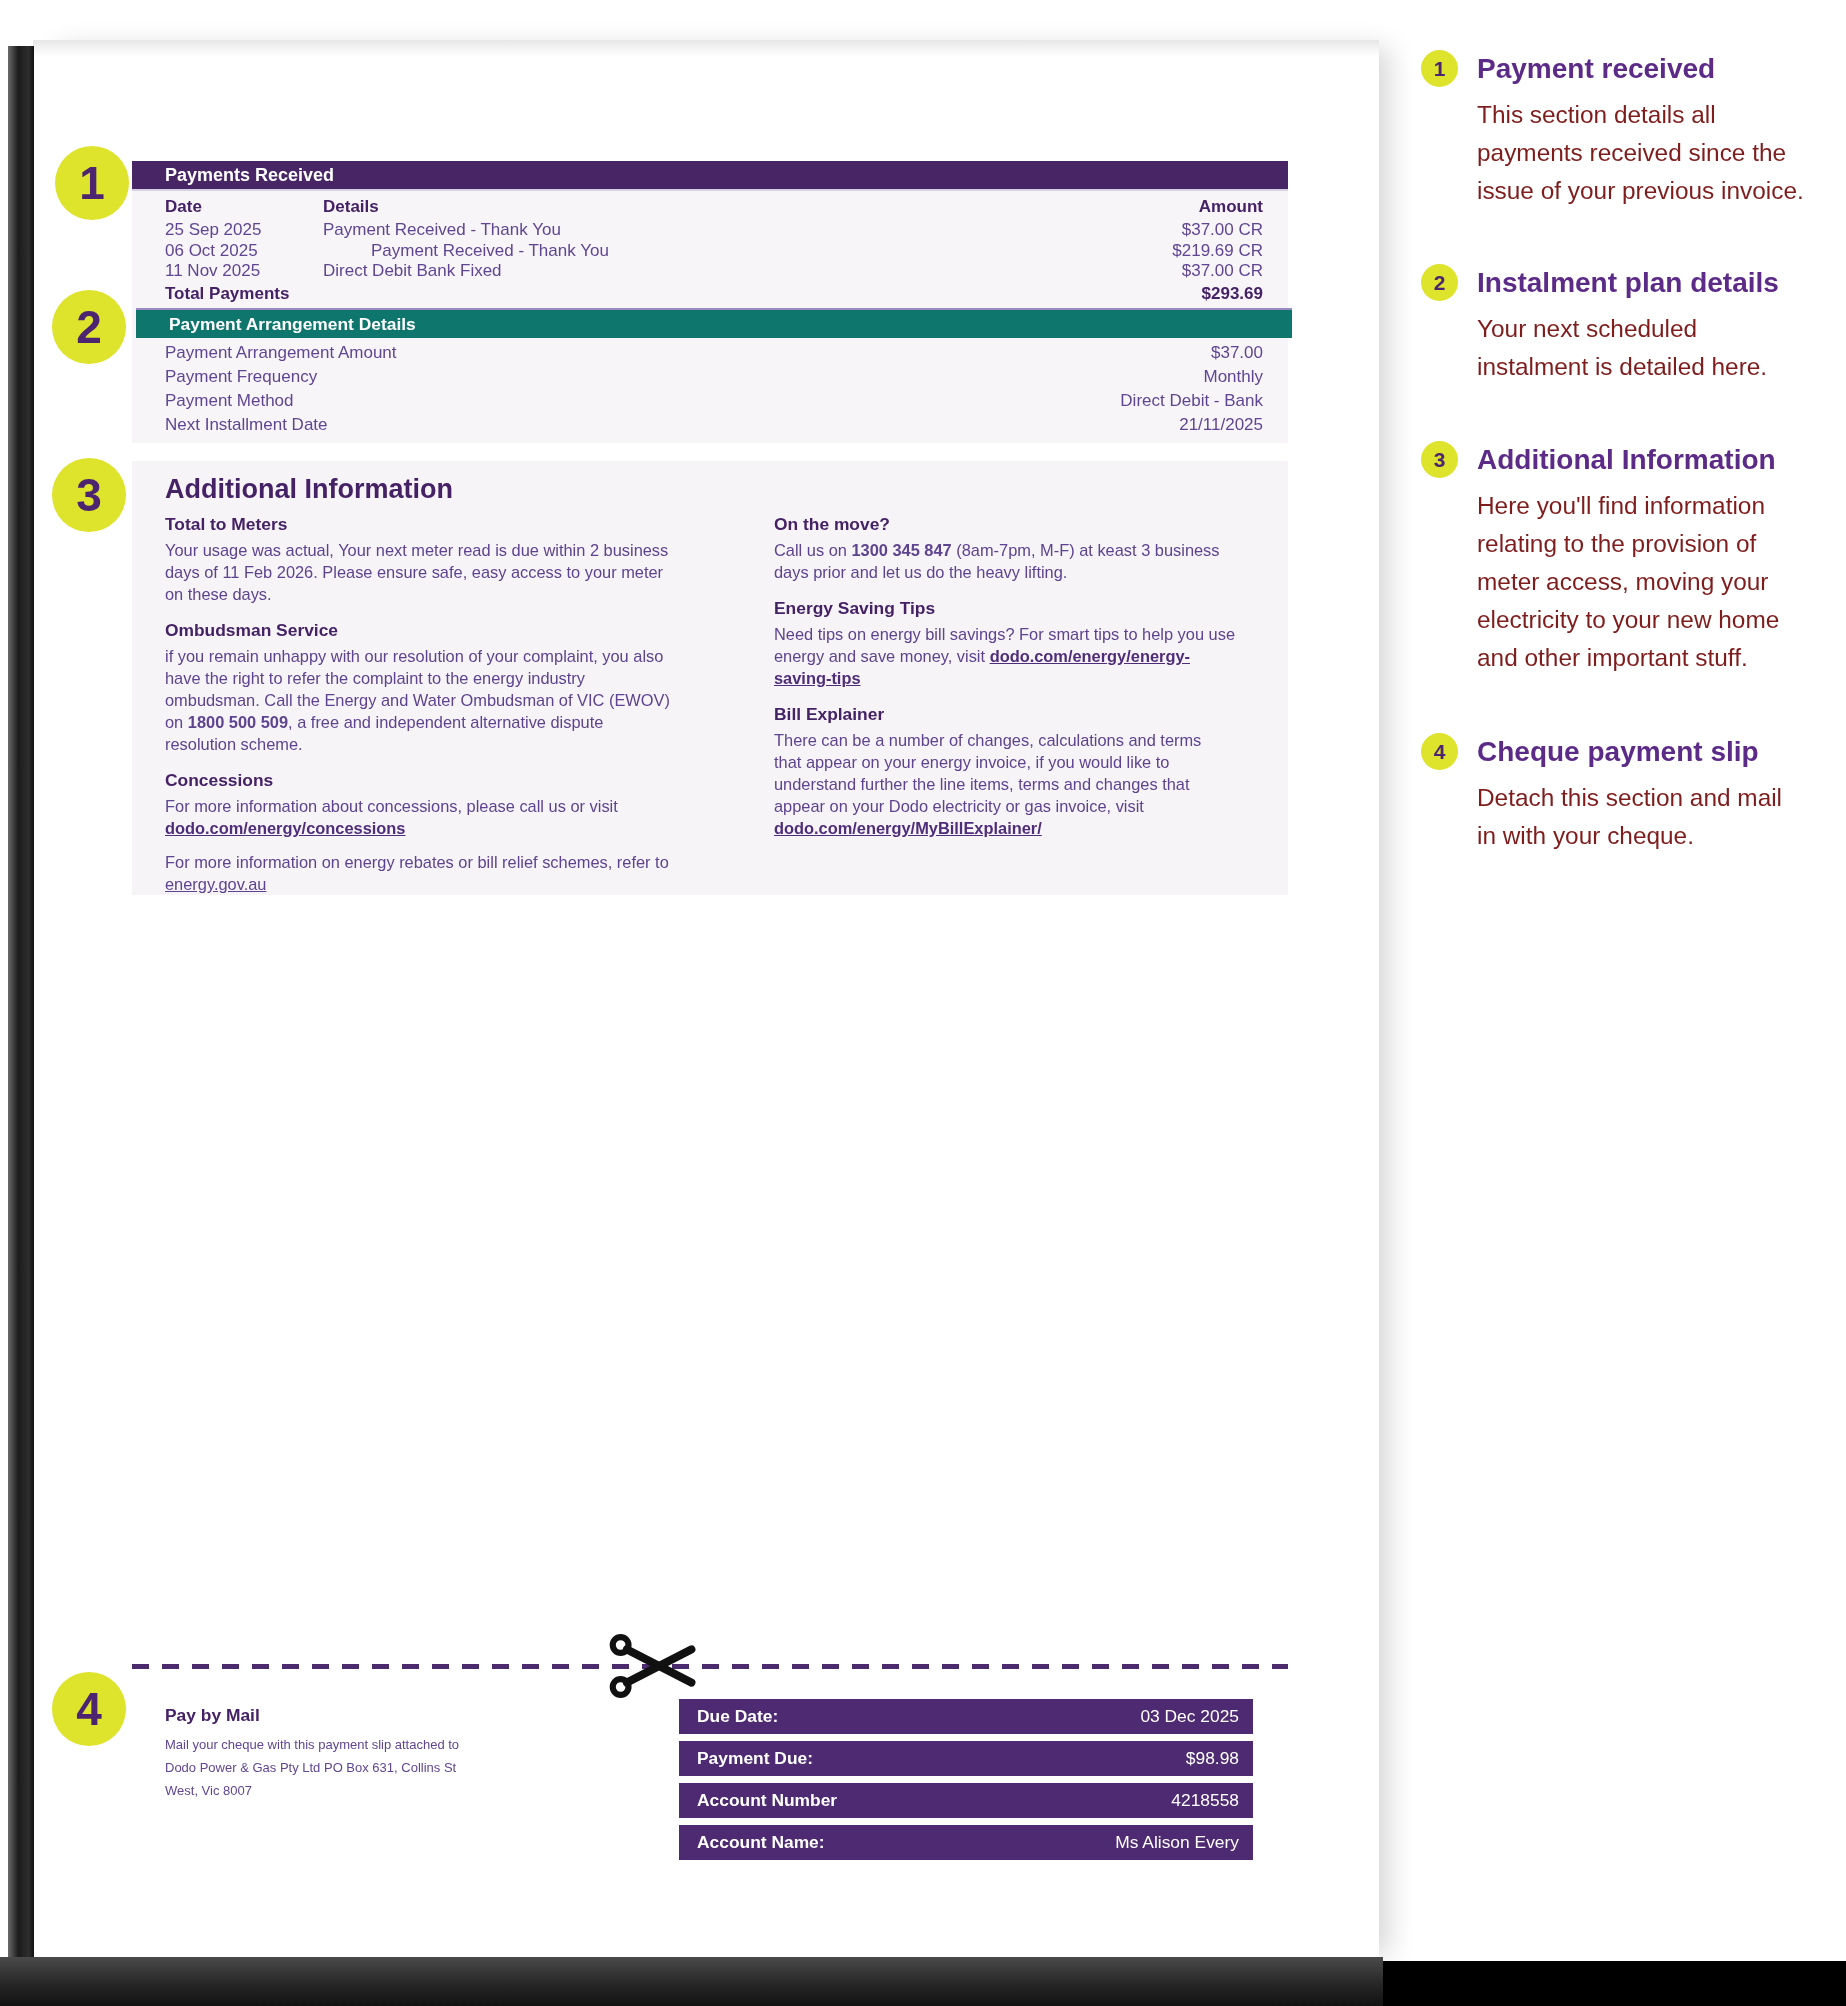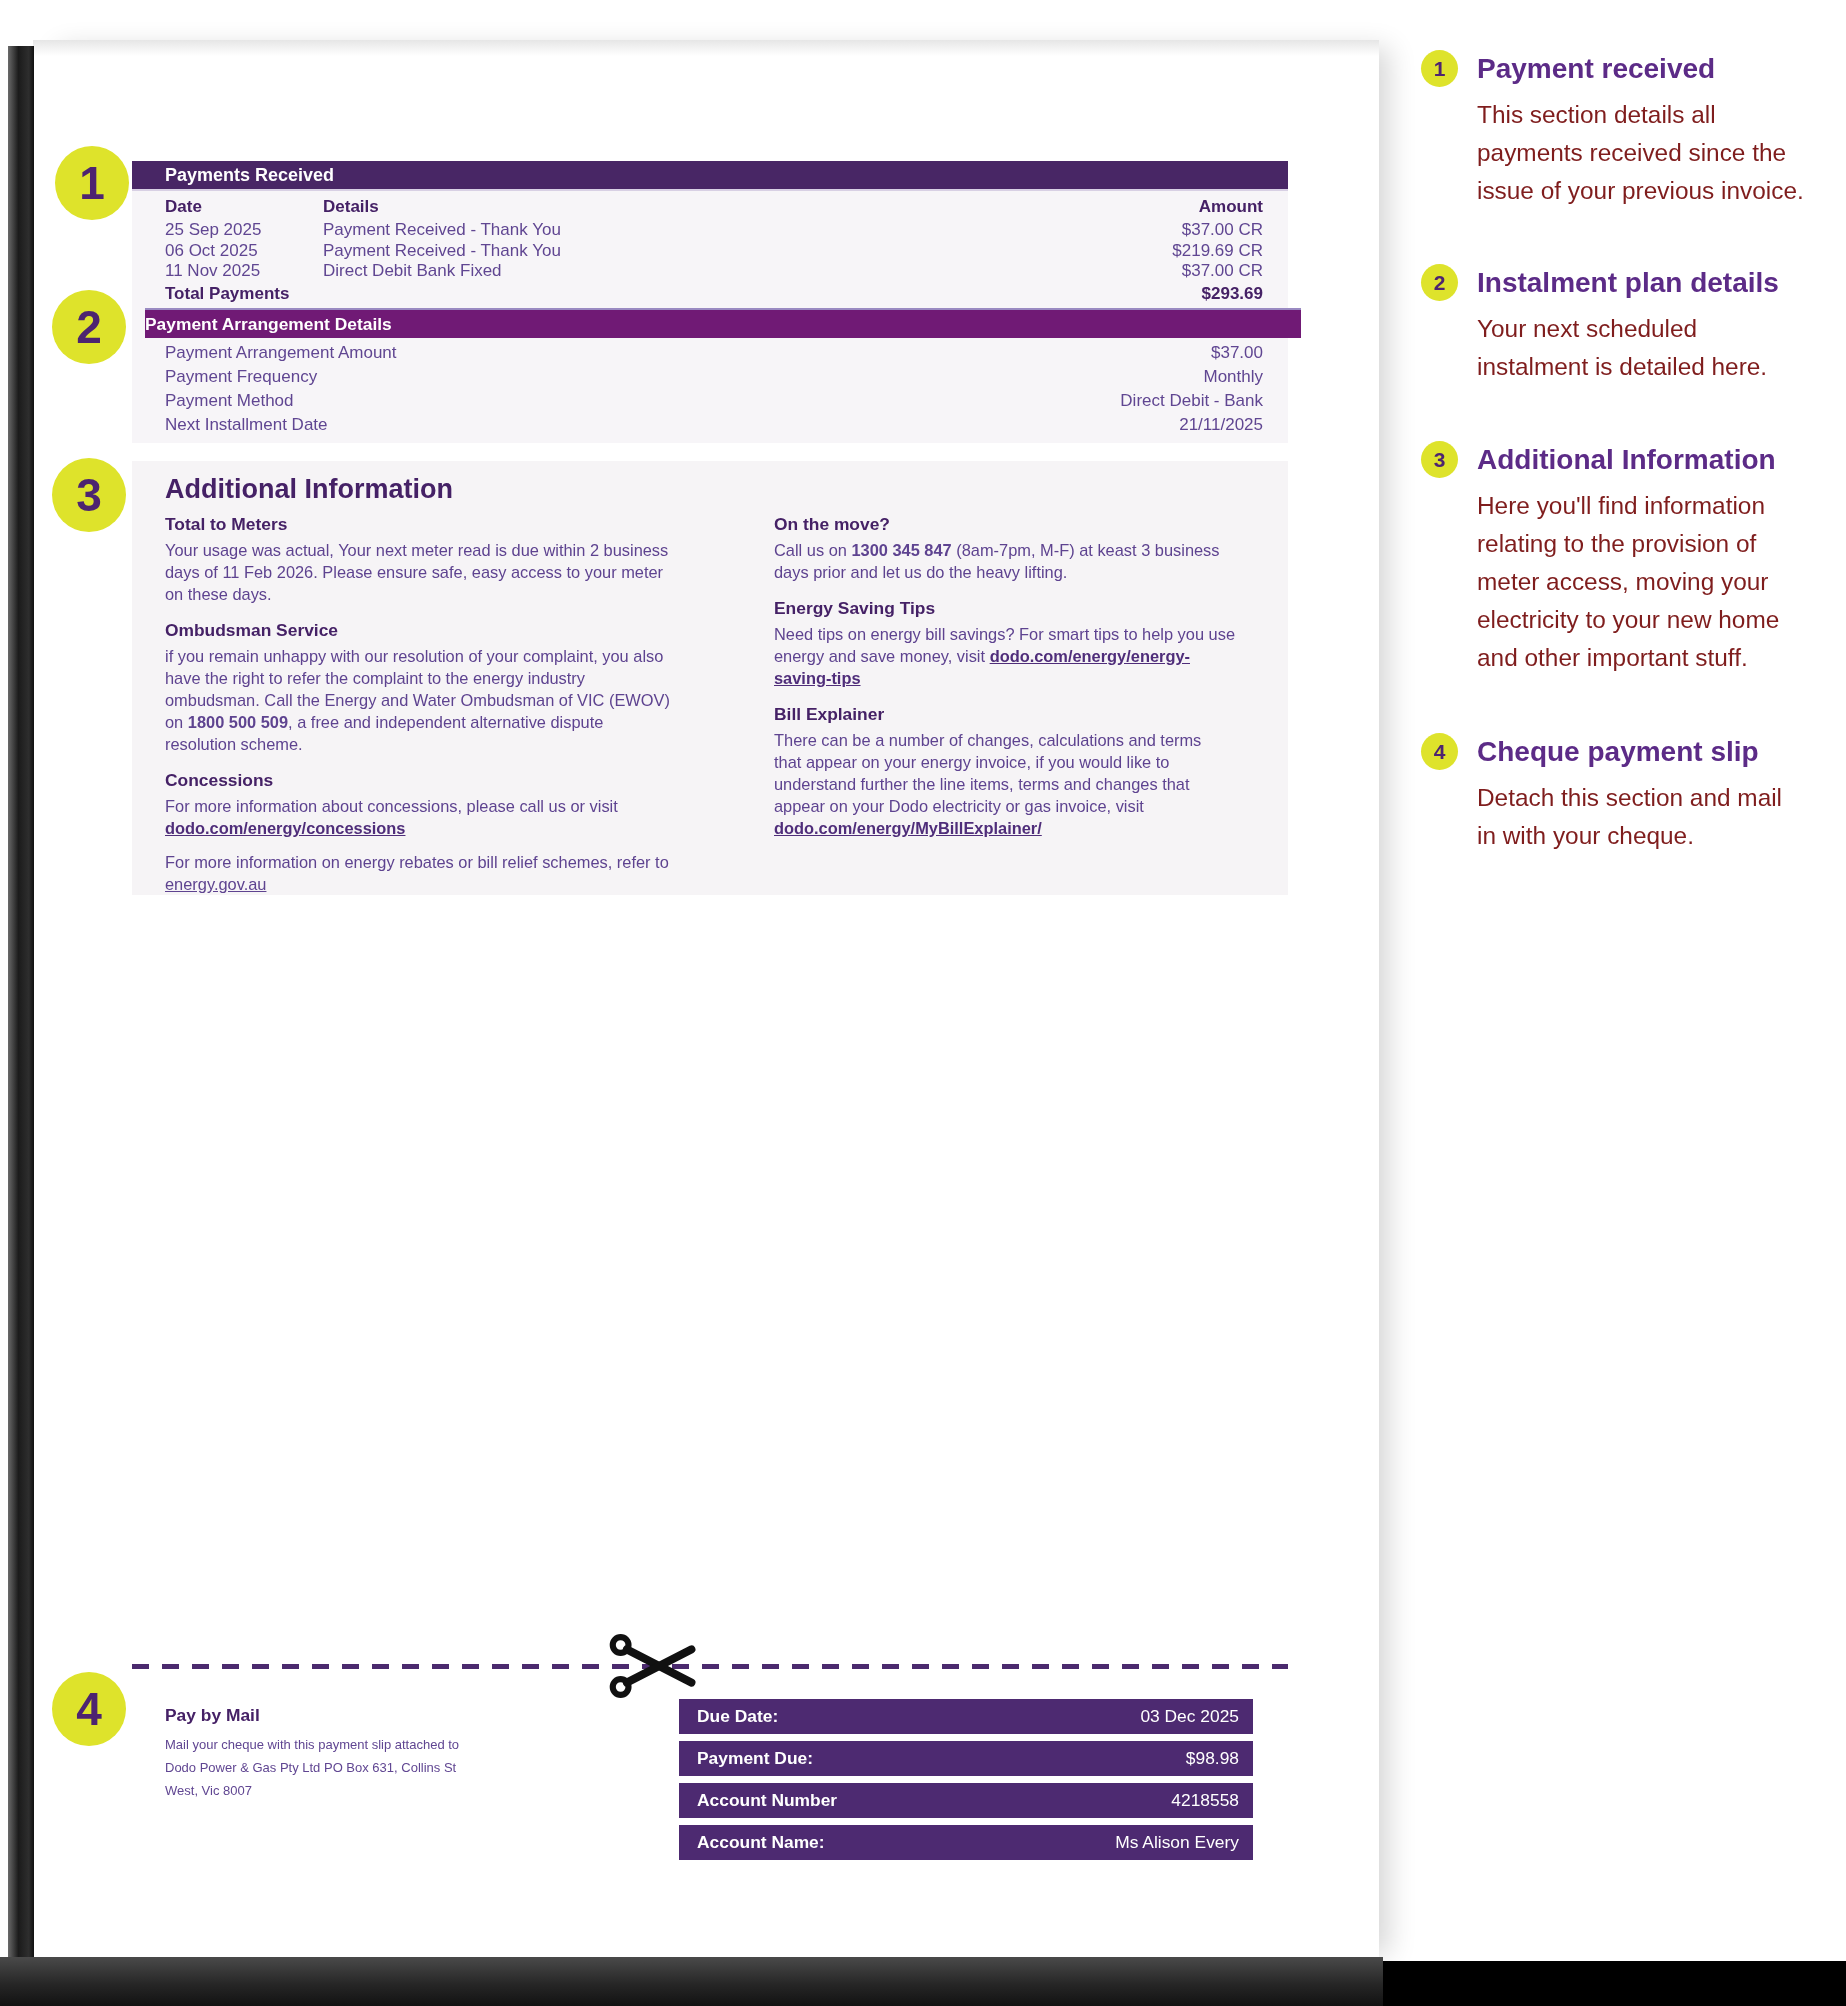--- a/index.html
+++ b/index.html
@@ -20,22 +20,22 @@
 
   
   .marker { position:absolute; width:74px; height:74px; border-radius:50%; background:#dee32b;
             display:flex; align-items:center; justify-content:center;
             font-size:46px; font-weight:bold; color:#4d2470; }
 
   
   .bar-dark { position:absolute; left:132px; width:1156px; height:30px; background:#482665;
               display:flex; align-items:center; padding-left:33px; color:#fff;
               font-size:18px; font-weight:bold; border-bottom:2px solid #d8d0e4; }
-  .bar-mid  { position:absolute; left:145px; width:1156px; height:30px; background:#701a75;
-              display:flex; align-items:center; color:#fff;
+  .bar-mid  { position:absolute; left:136px; width:1156px; height:30px; background:#0f766e;
+              display:flex; align-items:center; padding-left:33px; color:#fff;
               font-size:17.4px; font-weight:bold; border-top:2px solid #9a8ac2; }
   .table-bg { position:absolute; left:132px; top:191px; width:1156px; height:252px; background:#f7f5f8; }
   .trow { position:absolute; left:132px; width:1156px; height:22px; display:flex; align-items:center;
           padding:0 25px 0 33px; font-size:17px; color:#604692; }
   .trow .c-date { width:158px; flex:none; }
   .trow .c-det  { flex:1; }
   .trow .c-amt  { flex:none; margin-left:auto; text-align:right; }
   .trow.hdr, .trow.total { font-weight:bold; color:#452166; }
   .arow { position:absolute; left:132px; width:1156px; height:22px; display:flex; align-items:center;
           padding:0 25px 0 33px; font-size:17px; color:#604692; }
@@ -104,21 +104,21 @@
   <div class="trow hdr" style="top:196px;">
     <span class="c-date">Date</span>
     <span class="c-det">Details</span>
     <span class="c-amt">Amount</span>
   </div>
   <div class="trow" style="top:219px;">
     <span class="c-date">25 Sep 2025</span>
     <span class="c-det">Payment Received - Thank You</span>
     <span class="c-amt">$37.00 CR</span>
   </div>
-  <div class="trow" style="top:240px;">
+  <div class="trow" style="top:240px;gap:48px;">
     <span class="c-date">06 Oct 2025</span>
     <span class="c-det">Payment Received - Thank You</span>
     <span class="c-amt">$219.69 CR</span>
   </div>
   <div class="trow" style="top:260px;">
     <span class="c-date">11 Nov 2025</span>
     <span class="c-det">Direct Debit Bank Fixed</span>
     <span class="c-amt">$37.00 CR</span>
   </div>
   <div class="trow total" style="top:283px;">

